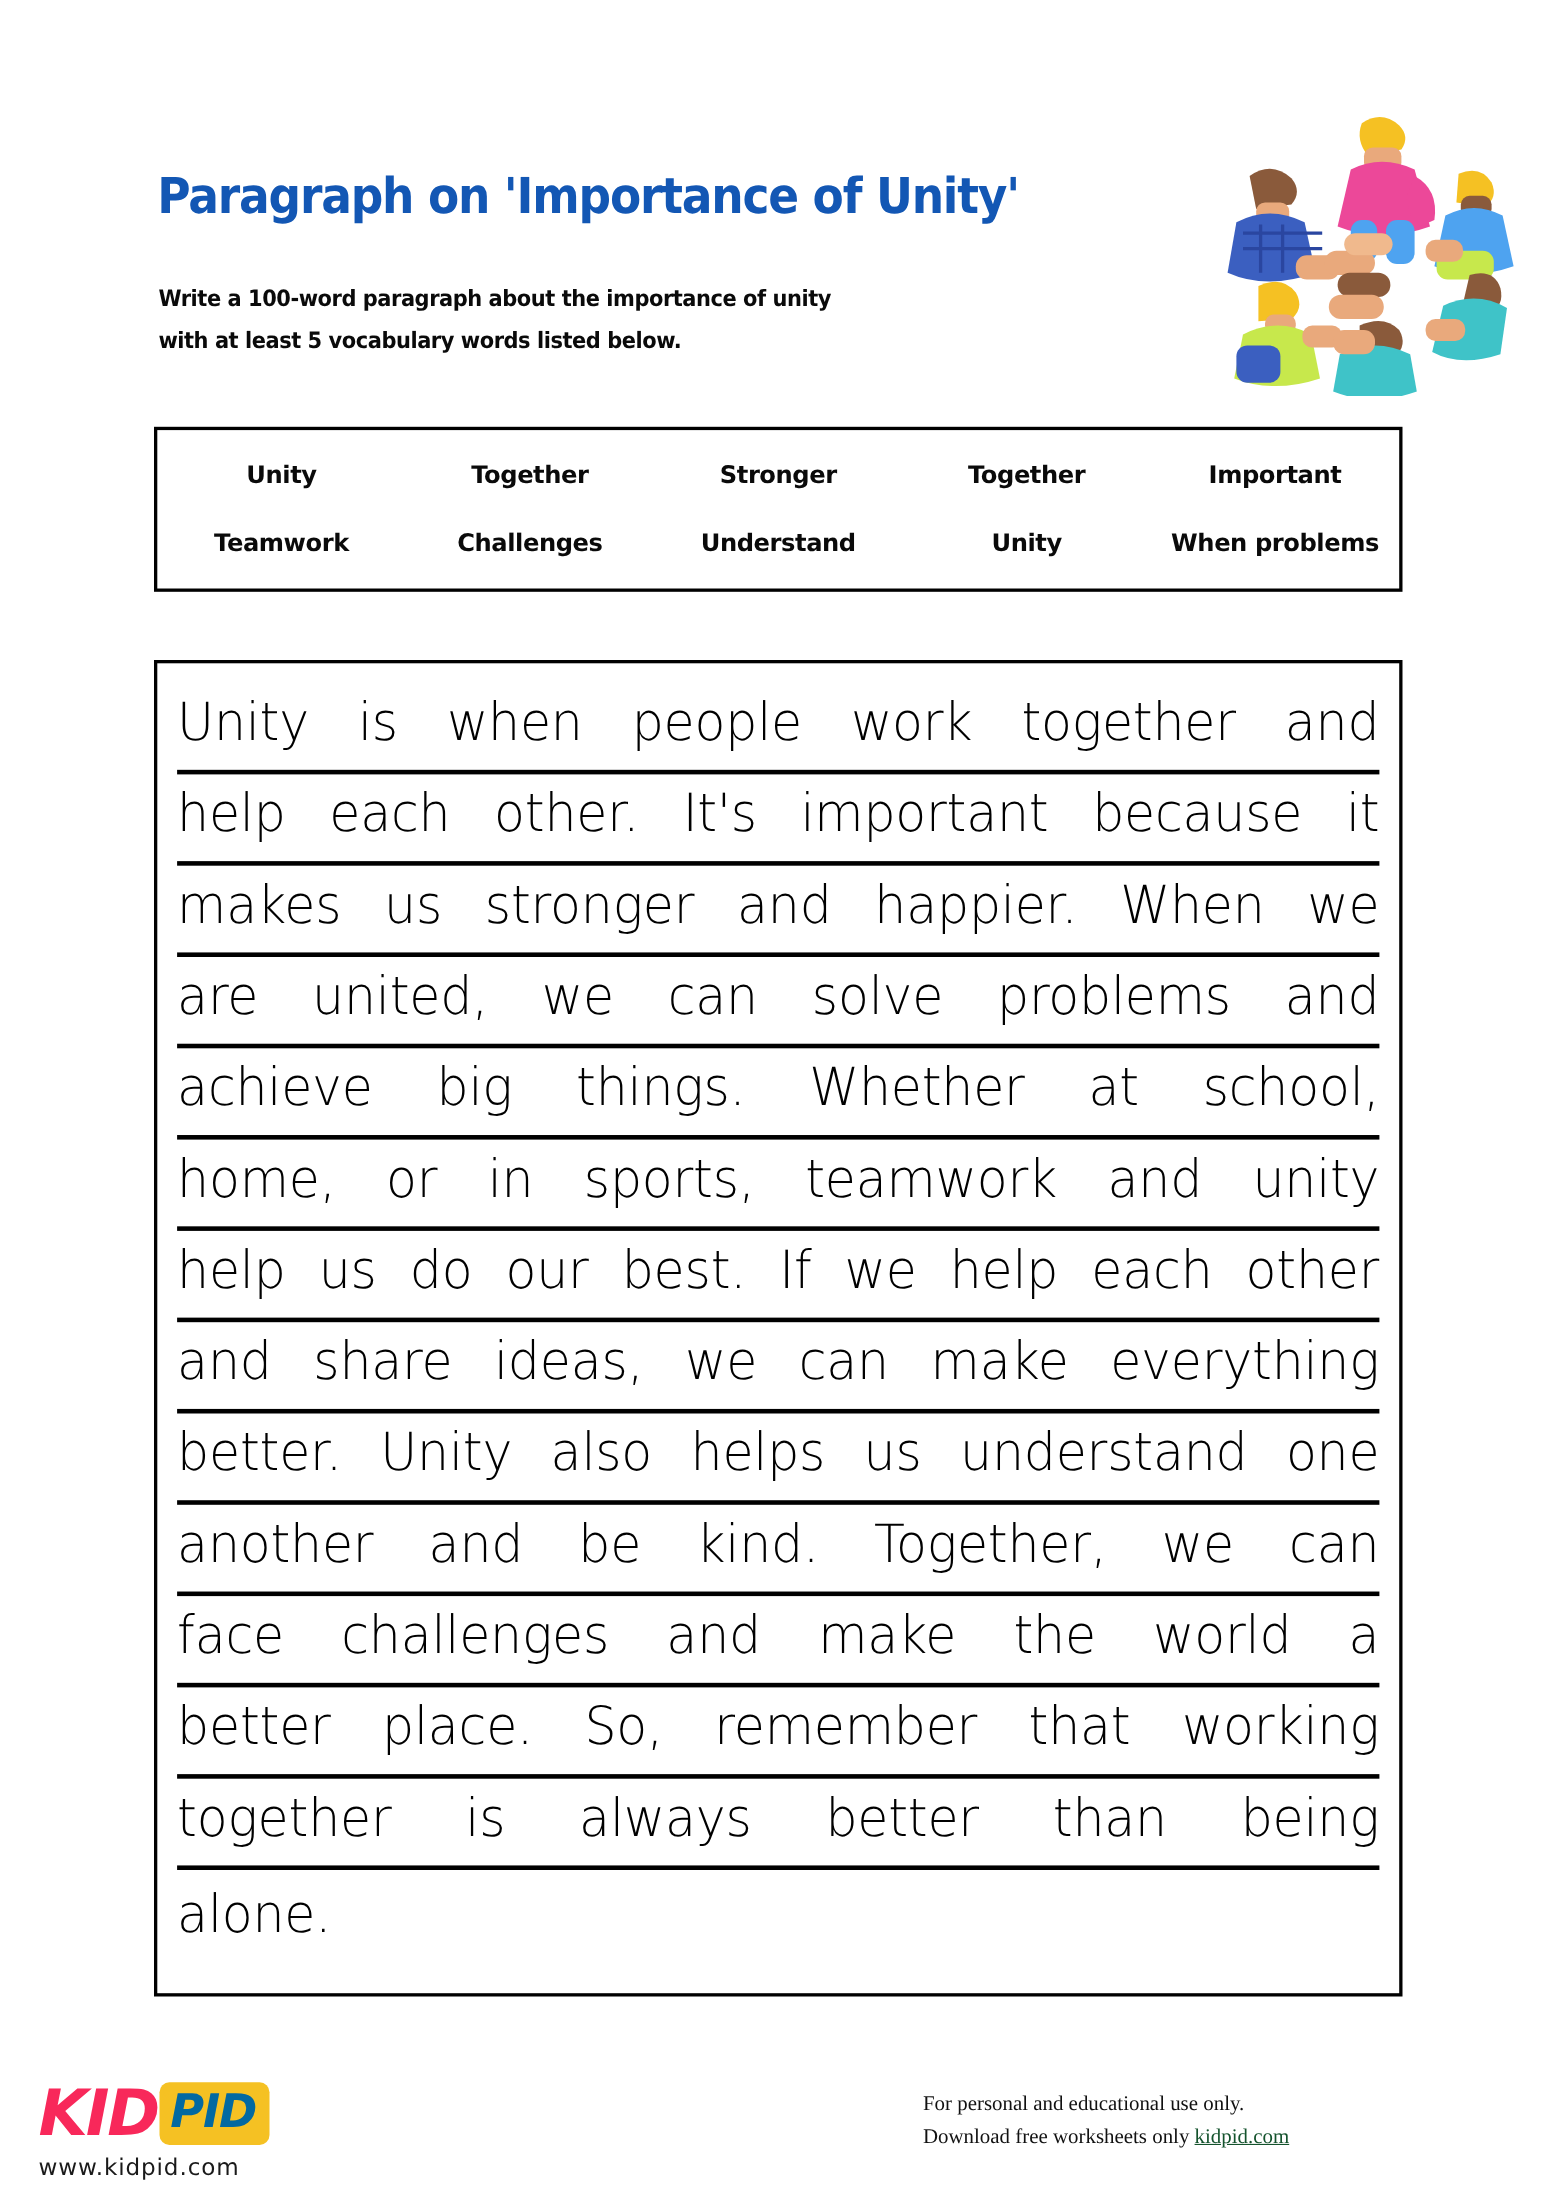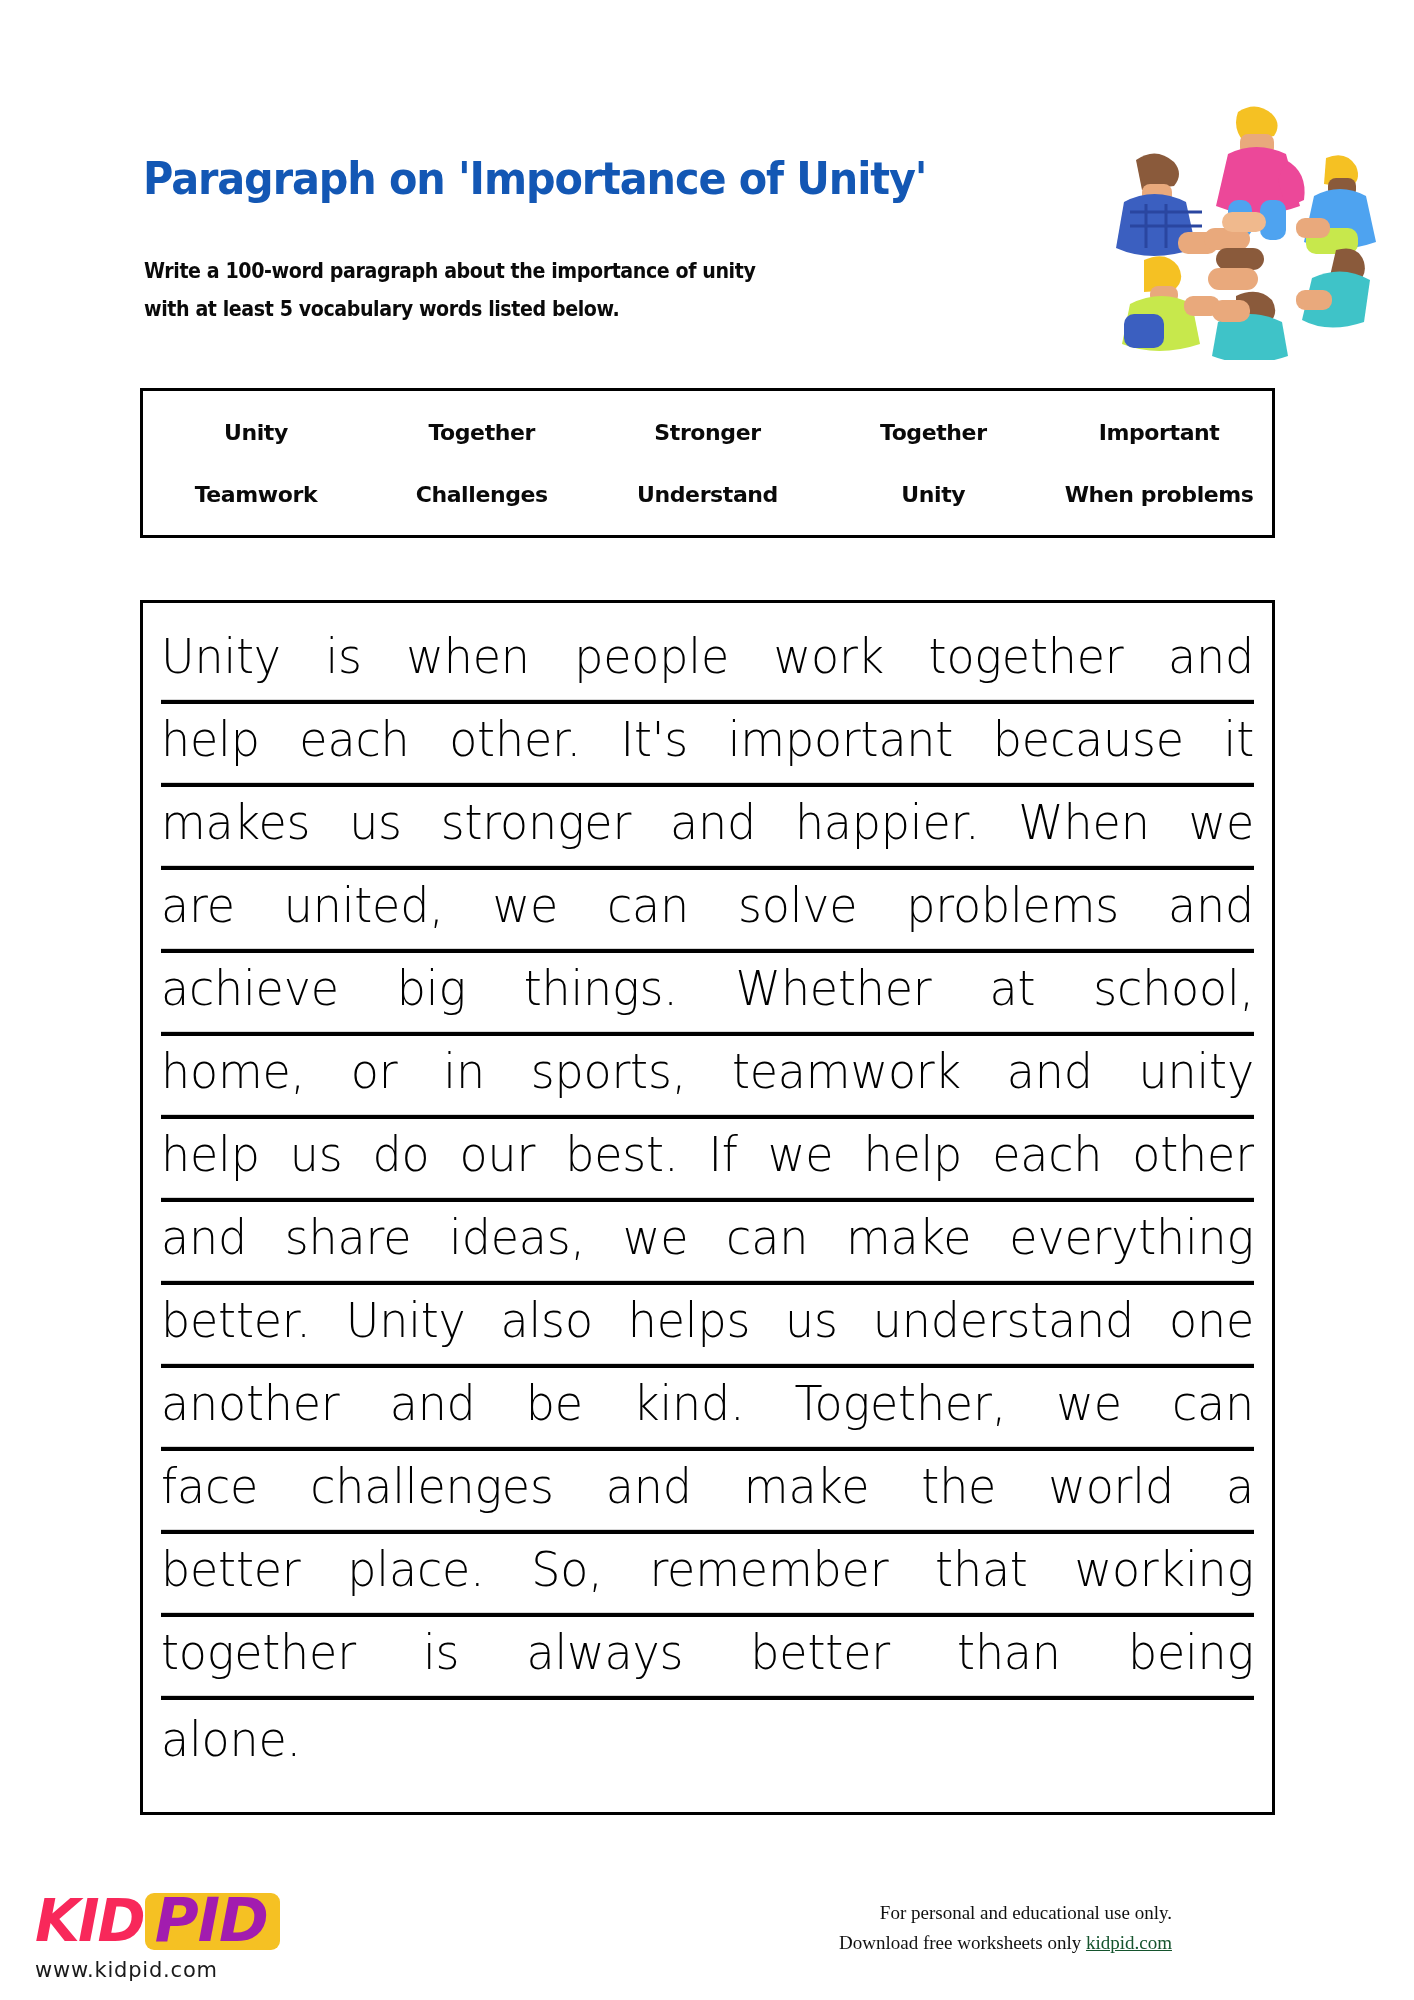--- a/index.html
+++ b/index.html
@@ -165,43 +165,43 @@
     font-family: "DejaVu Sans", sans-serif;
     font-weight: bold;
     font-size: 58px;
     color: #f8285a;
     font-style: italic;
     letter-spacing: -2px;
     line-height: 58px;
   }
   #logo-pid {
     background: #f5c123;
-    color: #a21caf;
+    color: #0369a1;
     font-family: "DejaVu Sans", sans-serif;
     font-weight: bold;
-    font-size: 60px;
+    font-size: 42px;
     font-style: italic;
     letter-spacing: -1px;
     border-radius: 9px;
     padding: 3px 12px 6px 10px;
     line-height: 48px;
     margin-left: 1px;
   }
   #logo-url {
     margin-top: 6px;
     font-family: "DejaVu Sans", sans-serif;
     font-size: 21px;
     color: #1a1a1a;
     letter-spacing: 0.8px;
   }
   #footer-notice {
     position: absolute;
     right: 48px;
     top: 18px;
-    text-align: right;
+    text-align: left;
     font-family: "Liberation Serif", serif;
     font-size: 19px;
     line-height: 30px;
     color: #111111;
   }
   #footer-notice .notice-line { display: block; white-space: nowrap; }
   #footer-link {
     text-decoration: underline;
     color: #14532d;
   }

